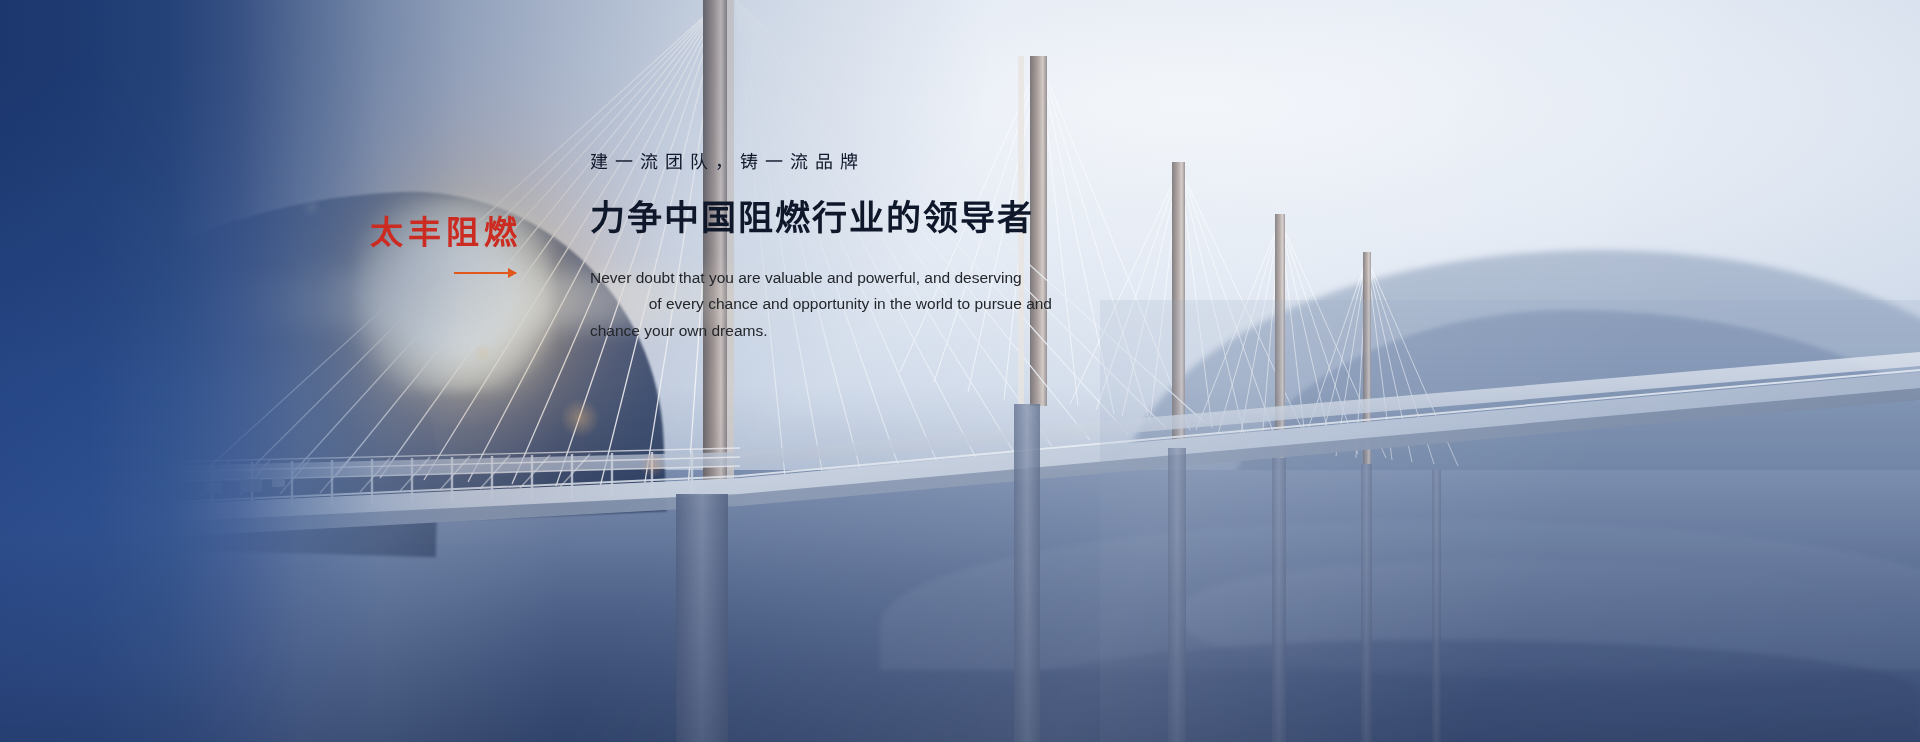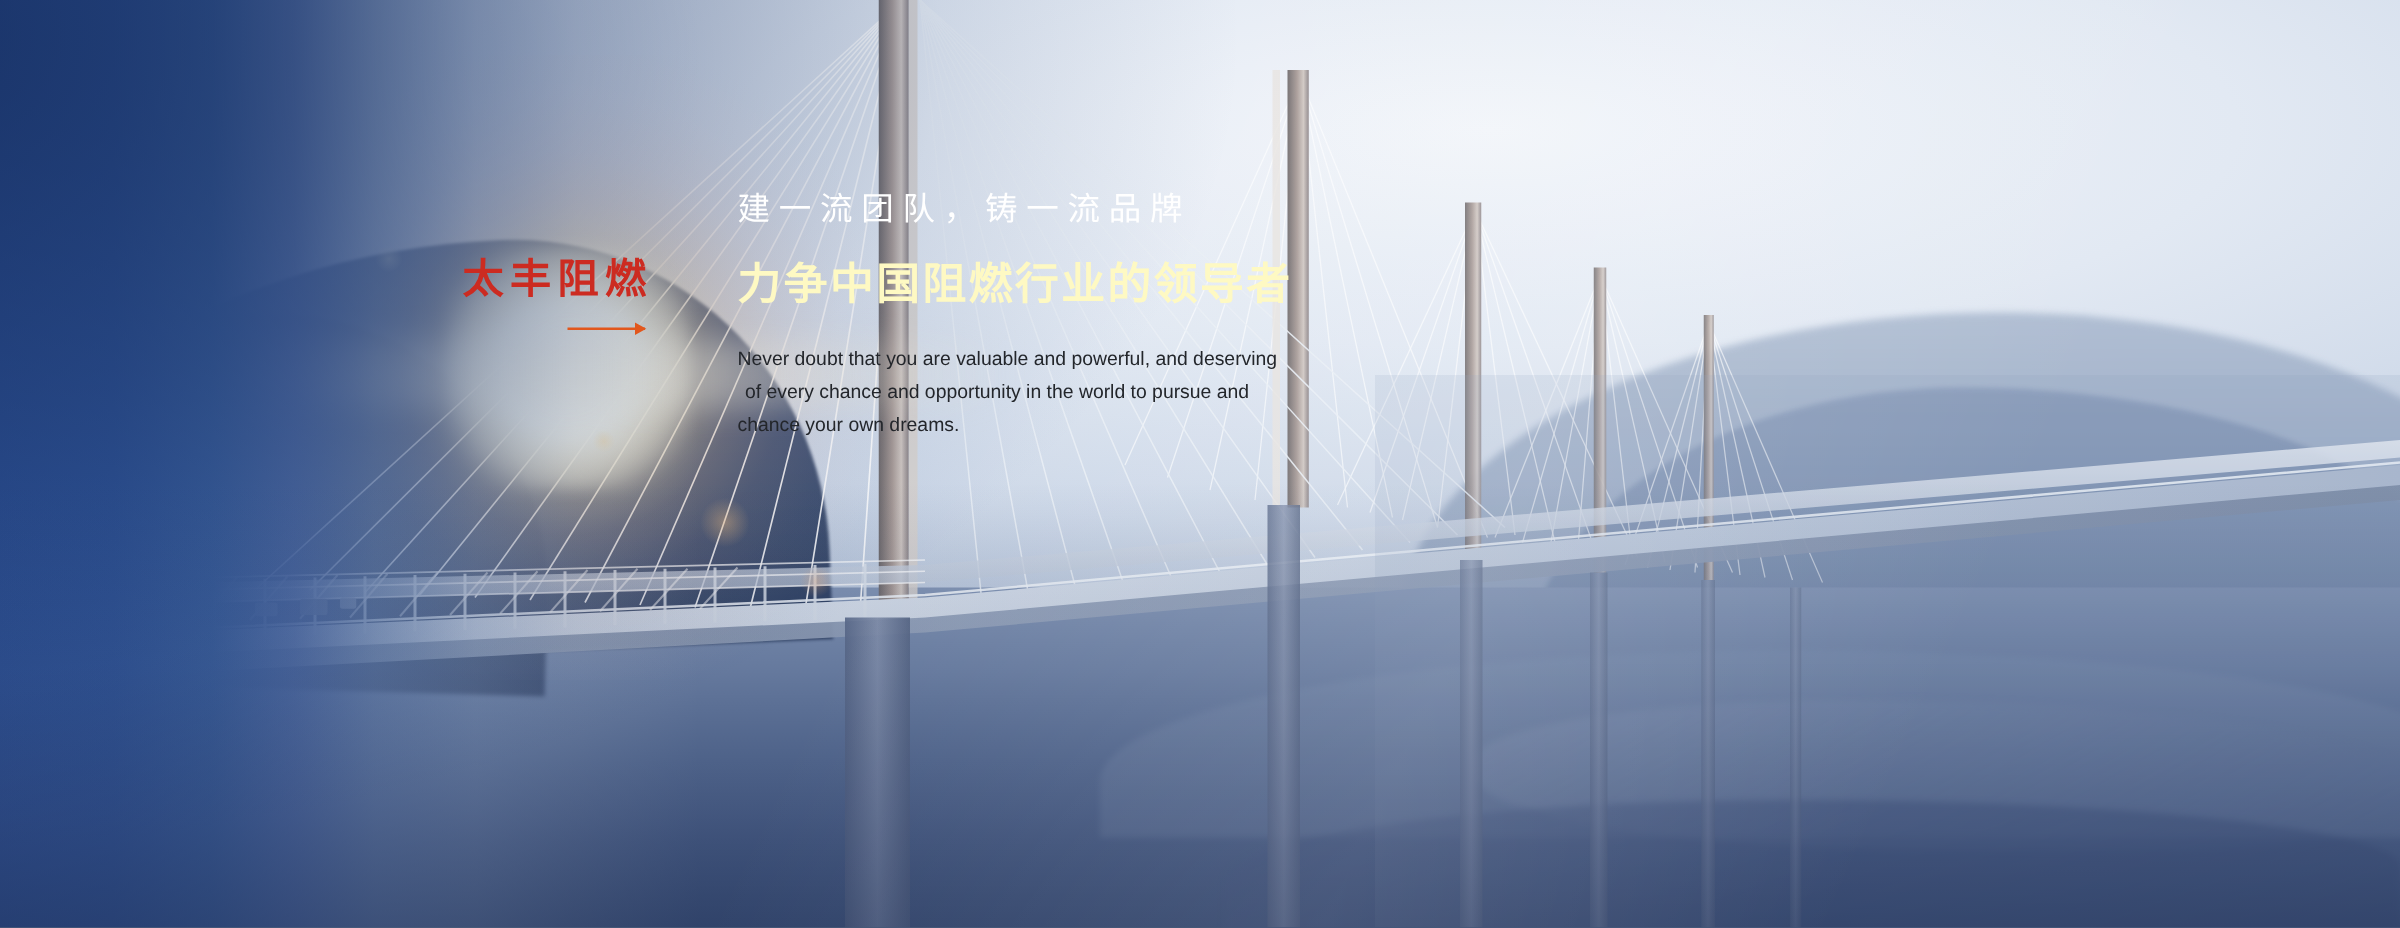--- a/index.html
+++ b/index.html
@@ -129,21 +129,21 @@
   
   .bridge-wrap{position:absolute;inset:0;pointer-events:none;}
   .bridge-wrap svg{width:1920px;height:742px;display:block;}
 
   
   .content{
     position:absolute;left:0;top:0;width:1920px;height:742px;
     pointer-events:none;
   }
   .logo-block{
-    position:absolute;left:370px;top:206px;width:168px;
+    position:absolute;left:370px;top:216px;width:168px;
     pointer-events:auto;
   }
   .logo-text{
     margin:0;
     font-family:"Liberation Sans","DejaVu Sans",sans-serif;
     font-size:33px;
     font-weight:bold;
     letter-spacing:5px;
     color:#cc2b21;
     line-height:1;
@@ -165,49 +165,49 @@
     border-top:5px solid transparent;
     border-bottom:5px solid transparent;
   }
 
   .copy{
     position:absolute;left:590px;top:152px;width:520px;
     pointer-events:auto;
   }
   .subhead{
     margin:0;
-    font-family:Liberation Serif, serif;
-    font-size:26px;
+    font-family:Liberation Mono, monospace;
+    font-size:18px;
     font-weight:400;
     letter-spacing:7px;
-    color:#ffffff;
+    color:#0f172a;
     line-height:1.25;
     white-space:nowrap;
   }
   .headline{
     margin:22px 0 0 0;
     font-family:"Liberation Sans","DejaVu Sans",sans-serif;
     font-size:35px;
     font-weight:bold;
     letter-spacing:2px;
-    color:#fef9c3;
+    color:#0f172a;
     line-height:1.2;
     white-space:nowrap;
   }
   .paragraph{
     margin:26px 0 16px 0;
     font-family:"Liberation Sans","DejaVu Sans",sans-serif;
     font-size:15.5px;
     font-weight:400;
     color:#23262b;
     line-height:1.72;
     width:462px;
   }
   .paragraph span{display:block;}
-  .paragraph span.indent{padding-left:6px;}
+  .paragraph span.indent{padding-left:6px;text-align:right;}
 
   
   .haze{
     background:linear-gradient(115deg, rgba(255,255,255,0) 40%, rgba(255,255,255,.10) 62%, rgba(255,255,255,0) 80%);
     pointer-events:none;
   }
 </style>
 </head>
 <body>
 

